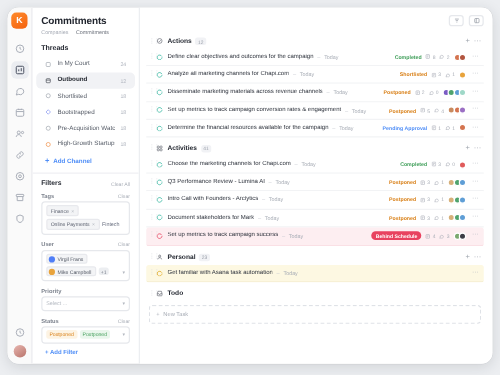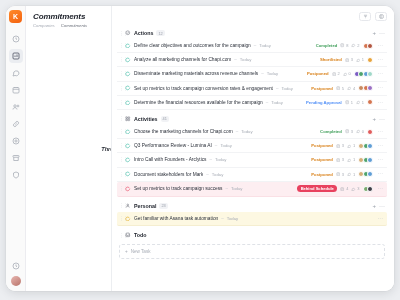--- a/index.html
+++ b/index.html
@@ -46,24 +46,23 @@
   .rail-av {
     width: 10px; height: 10px; border-radius: 50%;
     background: linear-gradient(145deg,#e8b6b0,#b8736a);
     margin-bottom: 5px;
   }
 
   
   .side {
     width: 86px; flex: 0 0 86px;
     border-right: .5px solid #eceef1;
-    display: flex; flex-direction: row;
+    display: flex; flex-direction: column;
     padding: 0 0 0 0;
     overflow: hidden;
-    font-style: italic;
   }
   .side-head { padding: 6px 7px 5px 7px; }
   .side-title { font-size: 8px; font-weight: 700; color: #21252e; letter-spacing: -.1px; }
   .crumbs { display: flex; gap: 6px; margin-top: 2px; }
   .crumb { font-size: 4.3px; color: #a5aab4; }
   .crumb.act { color: #6d727c; }
 
   .sec-h {
     display: flex; justify-content: space-between; align-items: center;
     padding: 3px 7px 3px 7px;

